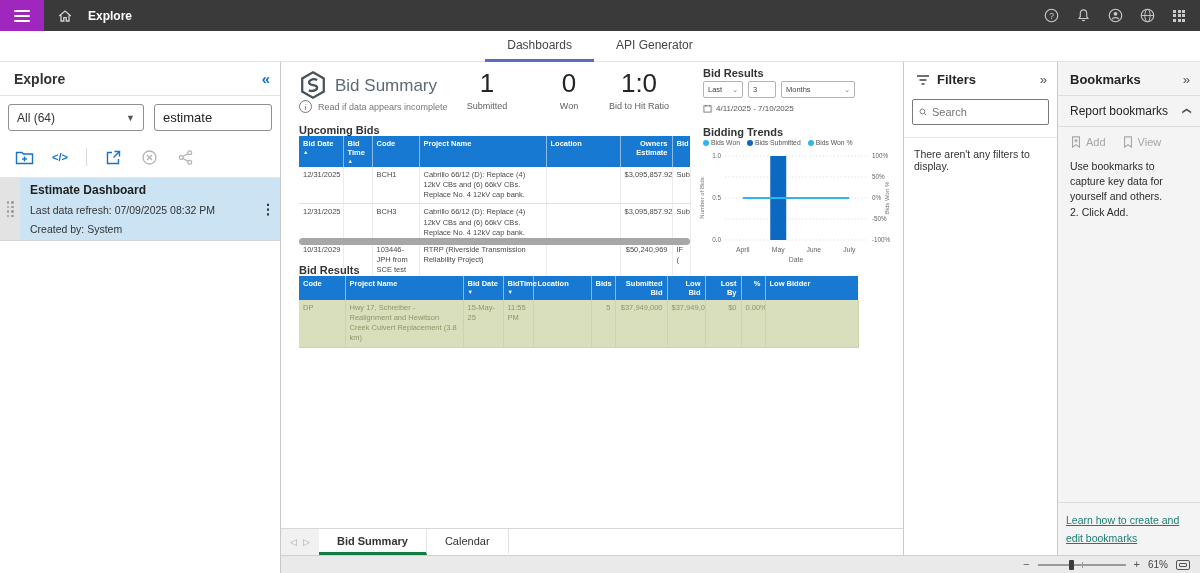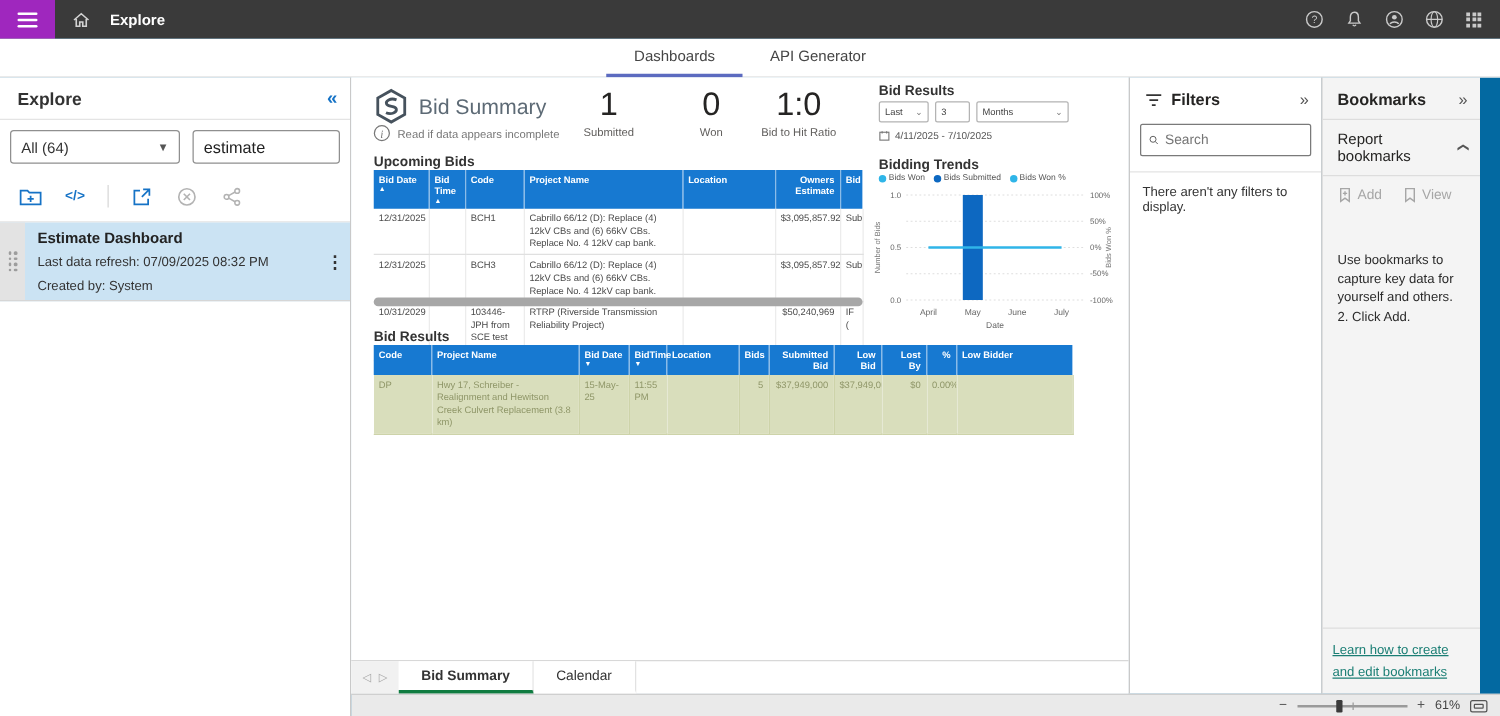--- a/index.html
+++ b/index.html
@@ -1,17 +1,17 @@
 <!DOCTYPE html>
 <html><head>
 <meta charset="utf-8">
 <style>
   * { margin:0; padding:0; box-sizing:border-box; }
   html,body { width:1200px; height:573px; font-family:"Liberation Sans", sans-serif; background:#fff; overflow:hidden; }
-  #app { position:relative; width:1200px; height:573px; background:#0369a1; }
+  #app { position:relative; width:1200px; height:573px; background:#c2410c; }
 
   
   .topbar { position:absolute; left:0; top:0; width:1200px; height:31px; background:#3a3a3a; display:flex; align-items:center; }
   .hamburger-btn { width:44px; height:31px; background:#9F27BE; display:flex; flex-direction:column; justify-content:center; align-items:center; gap:3px; cursor:pointer; }
   .hamburger-btn span { display:block; width:16px; height:2px; background:#fff; border-radius:1px; }
   .home-btn { margin-left:12px; display:flex; align-items:center; }
   .topbar-title { color:#fff; font-size:12px; font-weight:bold; margin-left:14px; }
   .topbar-right { margin-left:auto; display:flex; align-items:center; gap:14px; padding-right:12px; }
   .tb-icon { width:18px; height:18px; display:flex; align-items:center; justify-content:center; cursor:pointer; }
   .grid-icon { display:grid; grid-template-columns:repeat(3,3px); grid-template-rows:repeat(3,3px); gap:1.5px; }
@@ -87,29 +87,29 @@
   .filters-panel { position:absolute; left:903px; top:62px; width:154px; height:493px; background:#fff; border-left:1px solid #c9c9c9; }
   .fp-head { display:flex; align-items:center; padding:10px 10px 8px 12px; }
   .fp-title { font-size:13px; font-weight:bold; color:#252423; margin-left:7px; }
   .expand-chev { margin-left:auto; color:#555; font-size:13px; cursor:pointer; }
   .fp-search { margin:4px 8px 0 8px; height:26px; border:1px solid #7a7a7a; border-radius:2px; display:flex; align-items:center; padding:0 6px; gap:5px; background:#fff; }
   .fp-search input { border:none; outline:none; width:110px; font-size:11px; color:#333; font-family:"Liberation Sans", sans-serif; }
   .fp-div { height:1px; background:#e4e4e4; margin-top:12px; }
   .fp-empty { font-size:10.5px; color:#333; padding:10px 10px 0 10px; }
 
   
-  .bookmarks-panel { position:absolute; left:1057px; top:62px; width:127px; height:493px; background:#f4f4f4; border-left:1px solid #c9c9c9; }
+  .bookmarks-panel { position:absolute; left:1057px; top:62px; width:143px; height:493px; background:#f4f4f4; border-left:1px solid #c9c9c9; }
   .bm-head { display:flex; align-items:center; padding:10px 10px 8px 12px; border-bottom:1px solid #ddd; }
   .bm-title { font-size:13px; font-weight:bold; color:#252423; }
   .bm-sec { display:flex; align-items:center; padding:8px 10px 8px 12px; border-bottom:1px solid #ddd; }
   .bm-sec-title { font-size:12px; color:#252423; }
   .chev-up { margin-left:auto; color:#555; font-size:9px; display:inline-block; transform:rotate(-90deg); cursor:pointer; }
   .bm-actions { display:flex; align-items:center; gap:16px; padding:8px 12px; color:#a6a6a6; }
   .bm-btn { display:flex; align-items:center; gap:4px; font-size:11px; cursor:default; }
-  .bm-instr { padding:2px 10px 0 12px; font-size:10.5px; color:#2b2b2b; line-height:1.45;margin-top:28px; }
+  .bm-instr { padding:2px 10px 0 12px; font-size:10.5px; color:#2b2b2b; line-height:1.45; }
   .bm-footer { position:absolute; left:0; bottom:0; width:100%; border-top:1px solid #ddd; padding:7px 8px 9px 8px; }
   .bm-link { font-size:10.5px; color:#1A7E74; text-decoration:underline; cursor:pointer; }
 
   
   .bottombar { position:absolute; left:281px; top:555px; width:919px; height:18px; background:#eaeaea; border-top:1px solid #cfcfcf; display:flex; align-items:center; justify-content:flex-end; gap:8px; padding-right:10px; }
   .zoom-sign { font-size:11px; color:#555; cursor:pointer; line-height:1; }
   .zoom-track { position:relative; width:88px; height:2px; background:#9a9a9a; }
   .zoom-notch { position:absolute; left:50%; top:-2px; width:1px; height:6px; background:#9a9a9a; }
   .zoom-thumb { position:absolute; left:36%; top:-4px; width:5px; height:10px; background:#3b3b3b; border-radius:1px; cursor:pointer; }
   .zoom-level { font-size:10px; color:#444; }

